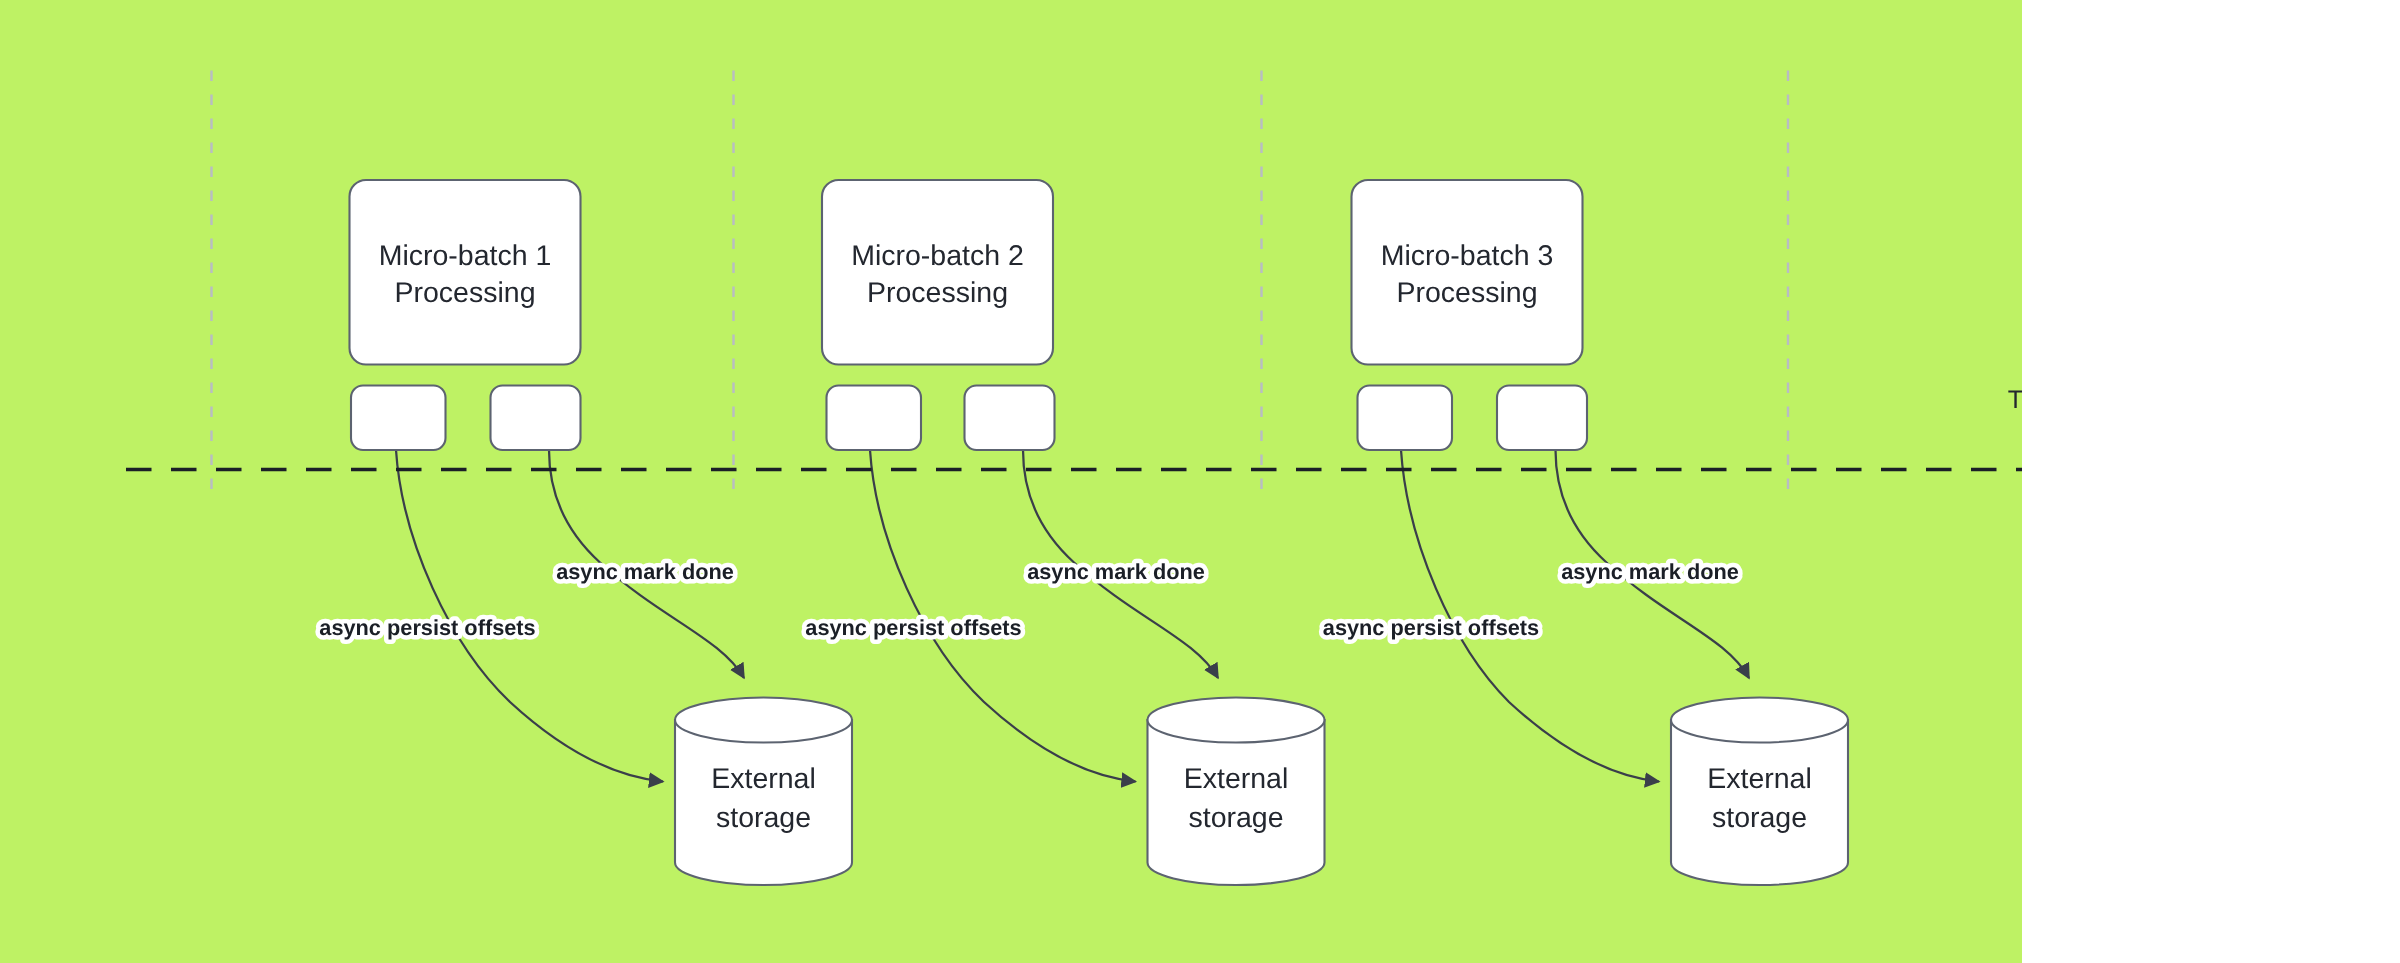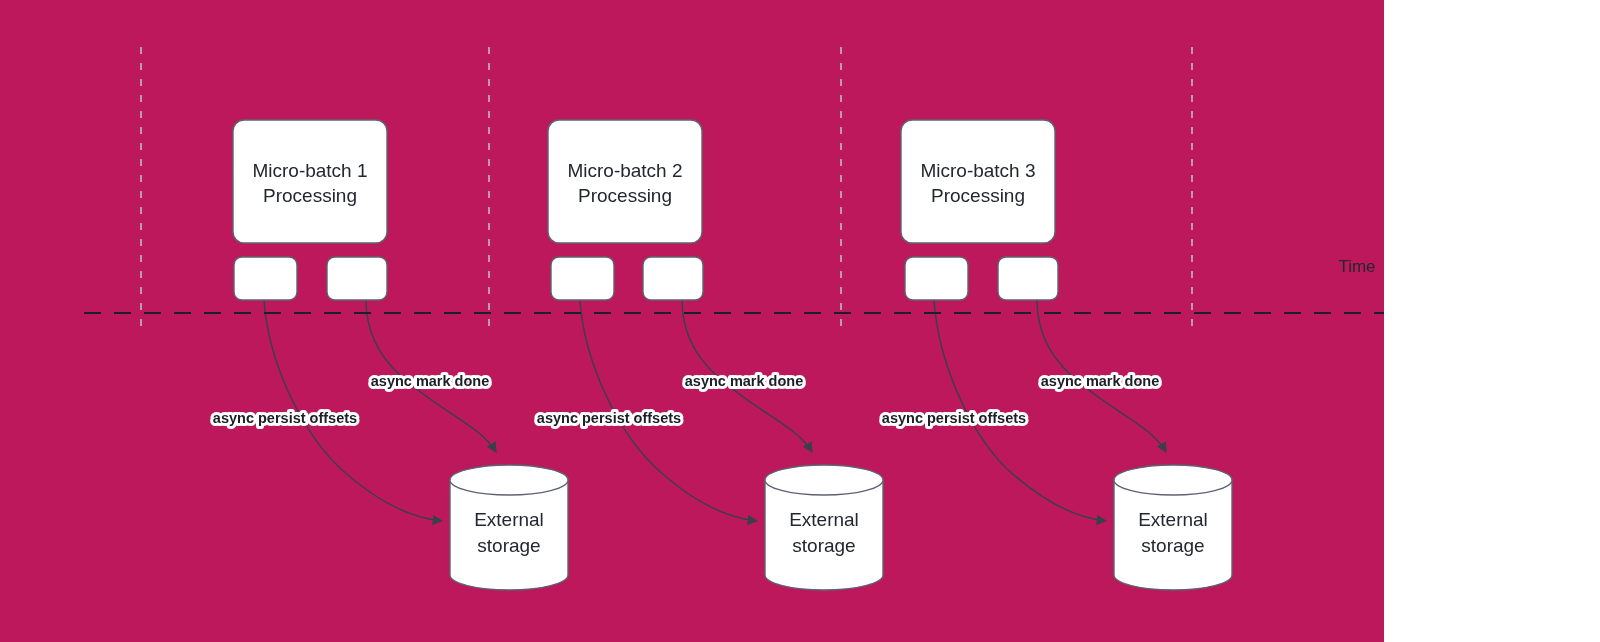--- a/index.html
+++ b/index.html
@@ -7,23 +7,22 @@
     padding: 0;
     background: #ffffff;
   }
   body {
     font-family: "Liberation Sans", sans-serif;
   }
   #canvas {
     position: relative;
     width: 1348px;
     height: 642px;
-    background: #be185d;
+    background: #bef264;
     overflow: hidden;
-    padding-left: 36px;
   }
   #diagram-svg {
     position: absolute;
     left: 0;
     top: 0;
     width: 1600px;
     height: 642px;
   }
   .node-label {
     font-family: "Liberation Sans", sans-serif;

